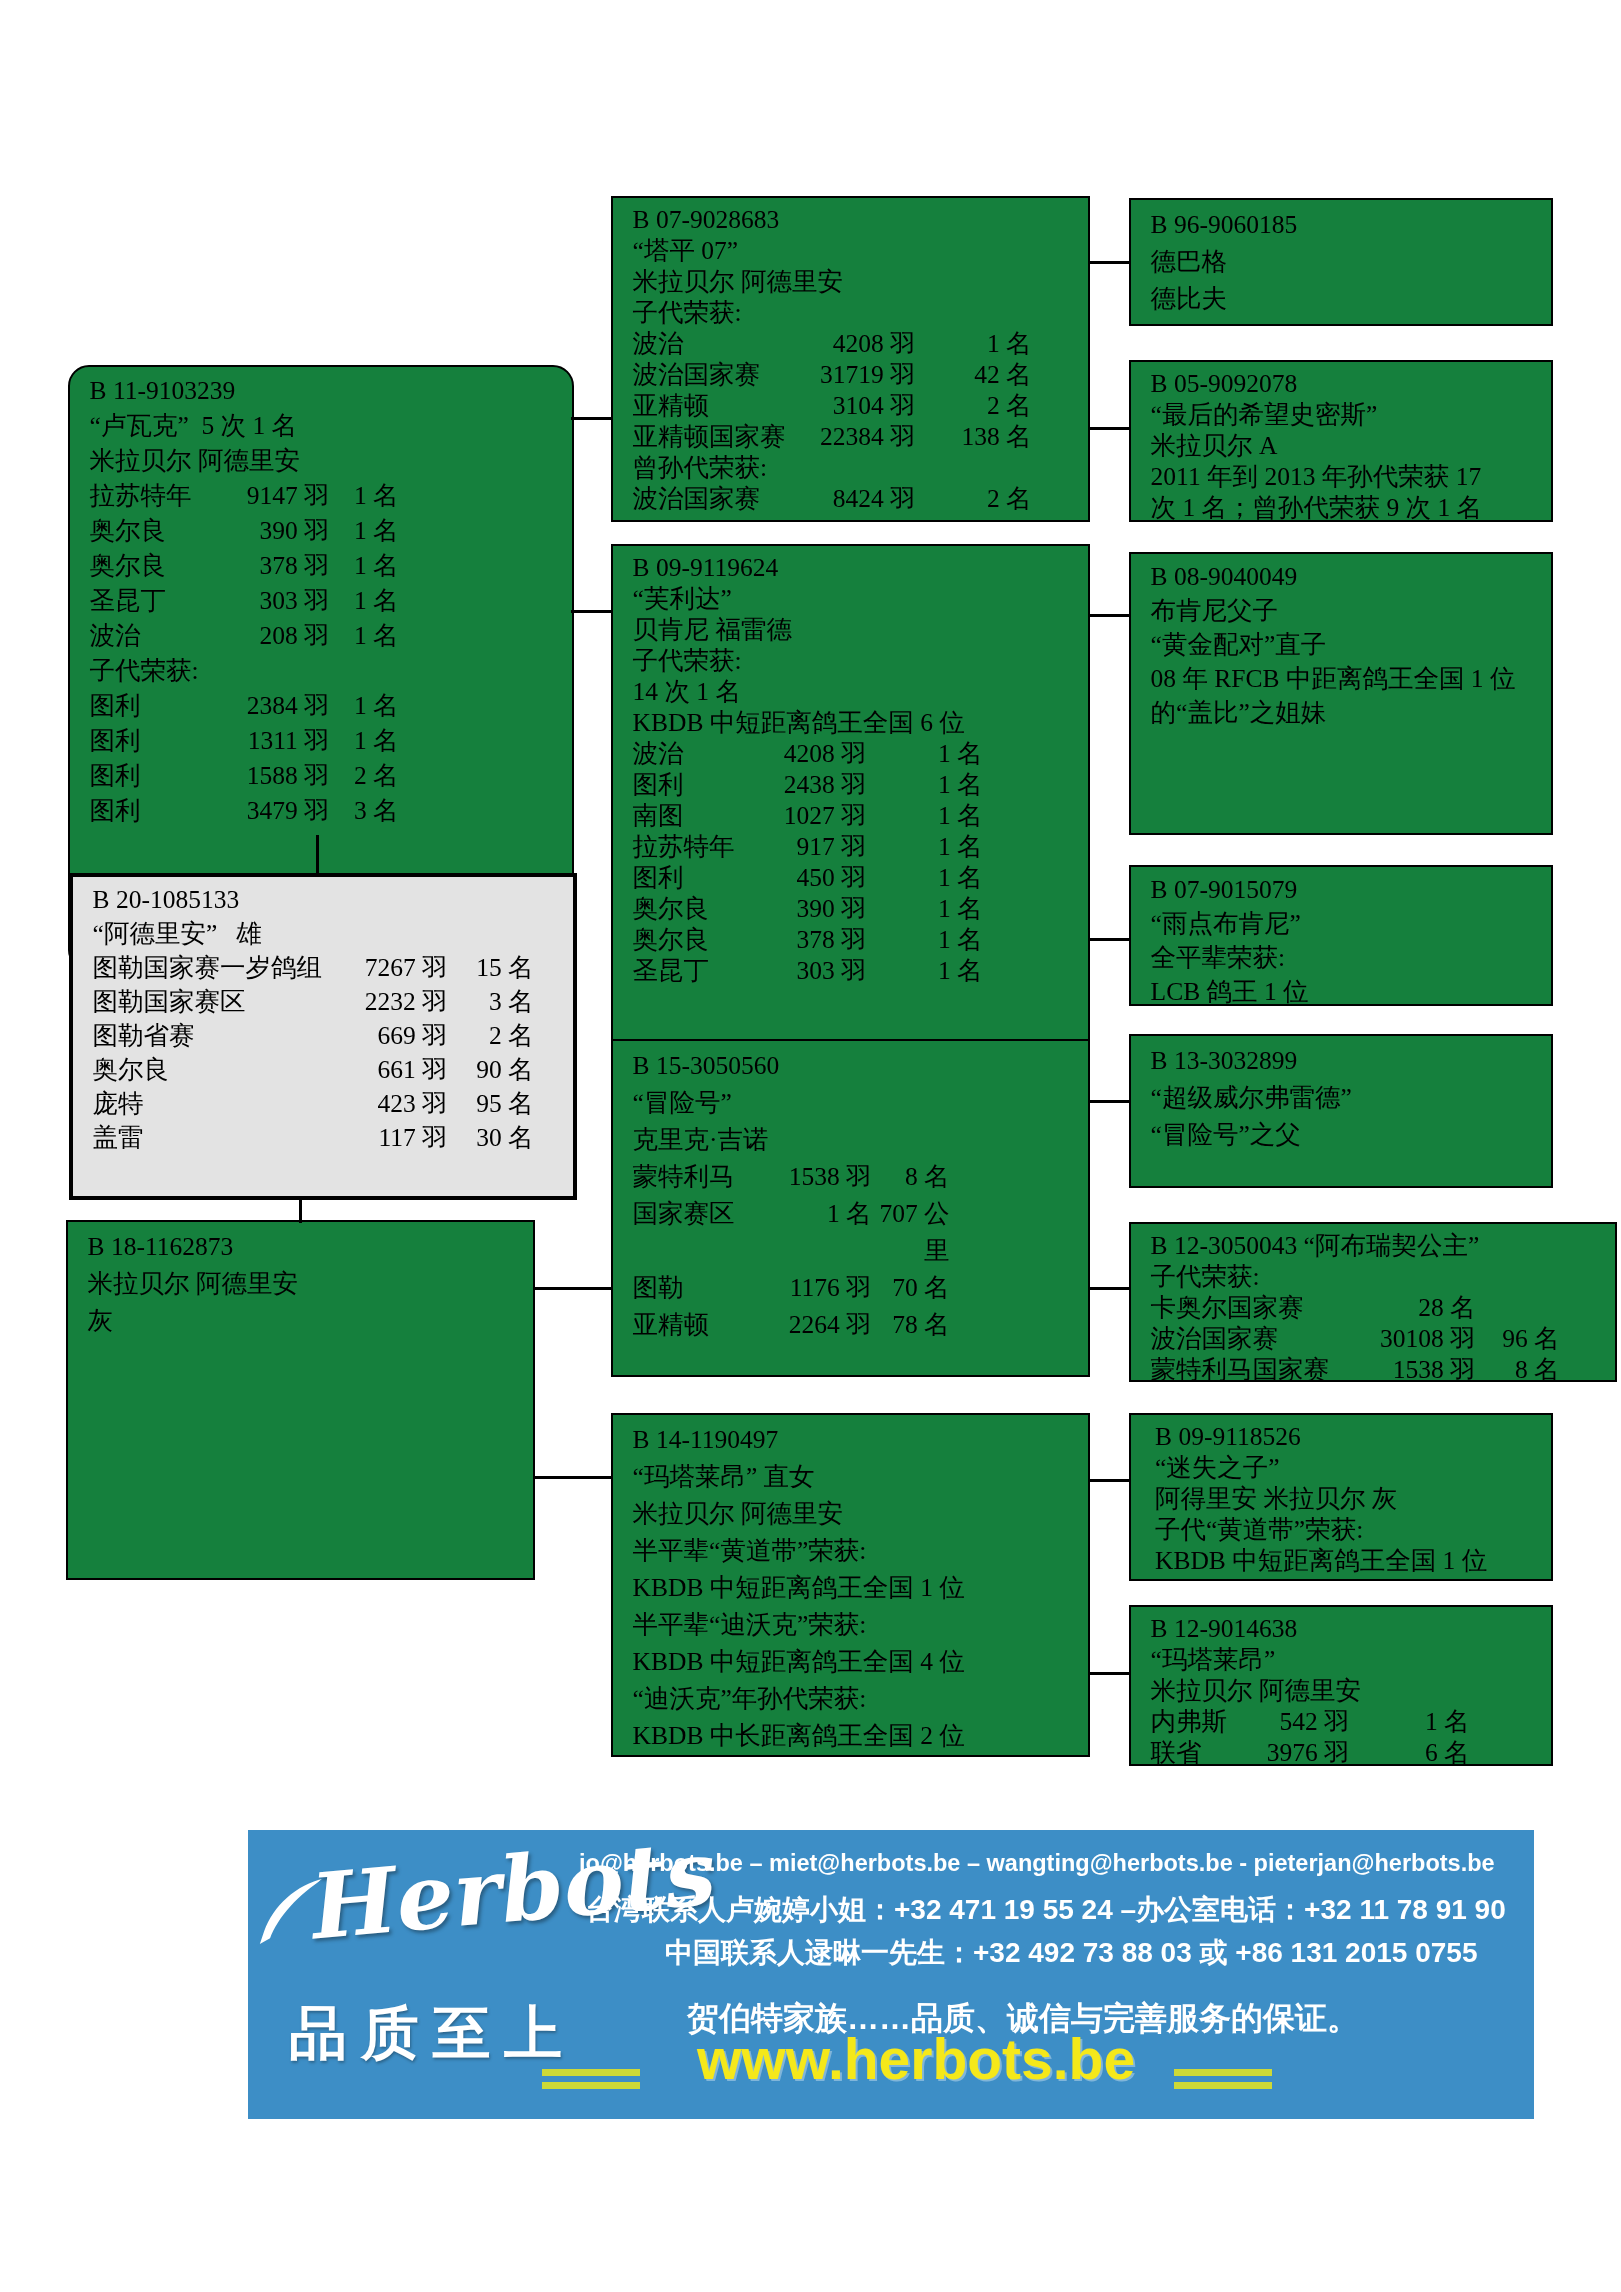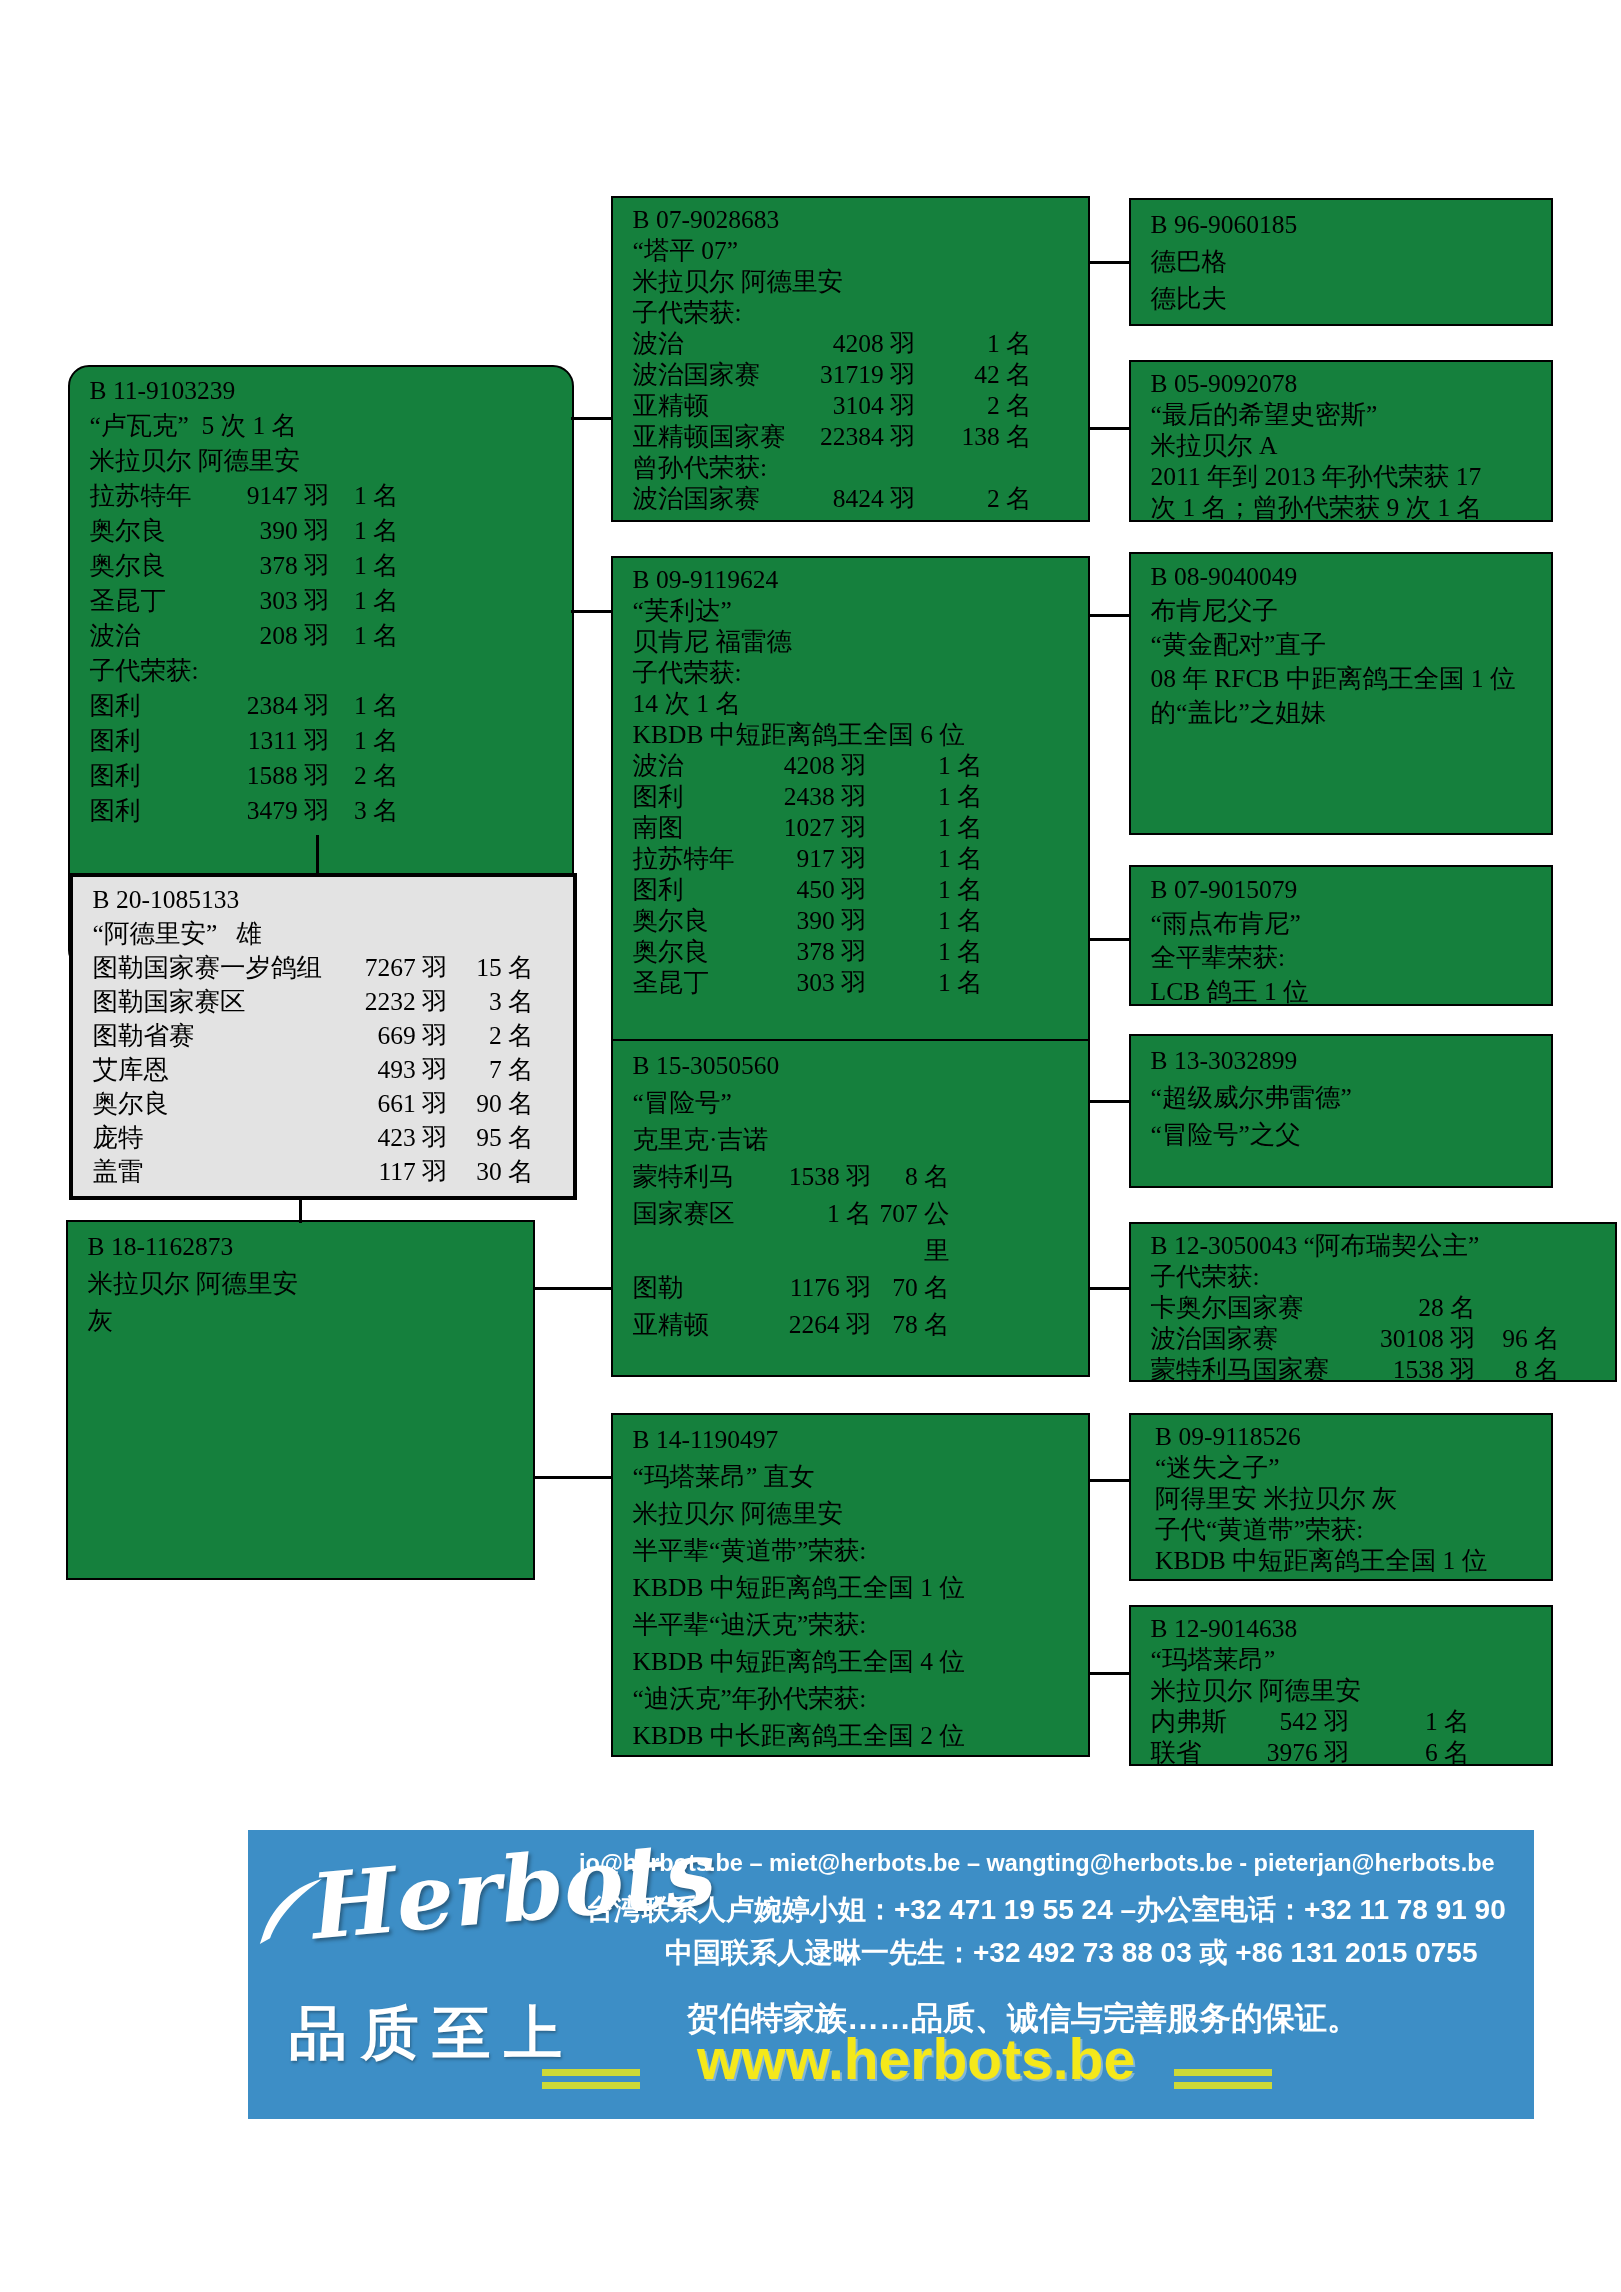--- a/index.html
+++ b/index.html
@@ -197,26 +197,20 @@
           <span class="cell t"></span>
         </div>
 
         <div class="row">
           <span class="cell n">图勒省赛</span>
           <span class="cell c">669 羽</span>
           <span class="cell r">2 名</span>
           <span class="cell t"></span>
         </div>
 
-        <div class="row">
-          <span class="cell n">艾库恩</span>
-          <span class="cell c">493 羽</span>
-          <span class="cell r">7 名</span>
-          <span class="cell t"></span>
-        </div>
 
         <div class="row">
           <span class="cell n">奥尔良</span>
           <span class="cell c">661 羽</span>
           <span class="cell r">90 名</span>
           <span class="cell t"></span>
         </div>
 
         <div class="row">
           <span class="cell n">庞特</span>
@@ -316,21 +310,21 @@
 
         <div class="row">
           <span class="cell n">波治国家赛</span>
           <span class="cell c">8424 羽</span>
           <span class="cell r">2 名</span>
           <span class="cell t"></span>
         </div>
       </div>
   </div>
 
-  <div class="box g-b09m" style="left:611px;top:556px;width:479px;height:563px;line-height:31px;">
+  <div class="box g-b09m" style="left:611px;top:544px;width:479px;height:563px;line-height:31px;">
     <div class="box-id">B 09-9119624</div>
     <div>
 
         <div class="row">
           <span class="cell n"></span>
           <span class="cell c"></span>
           <span class="cell r"></span>
           <span class="cell t">“芙利达”</span>
         </div>
 

